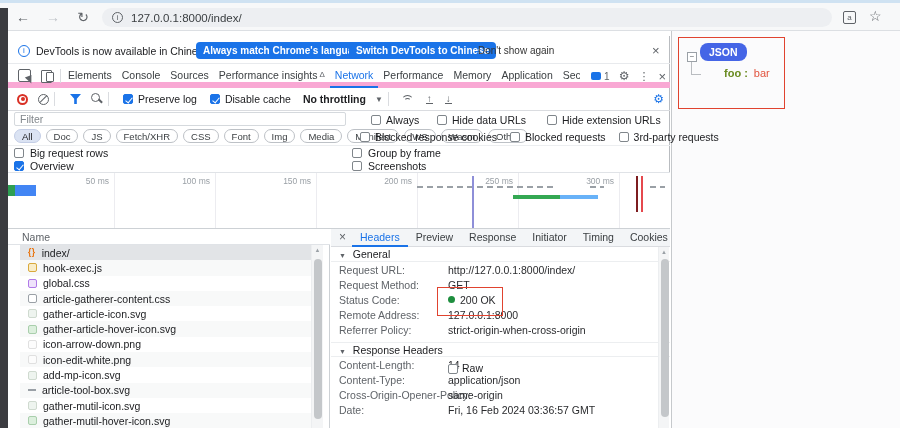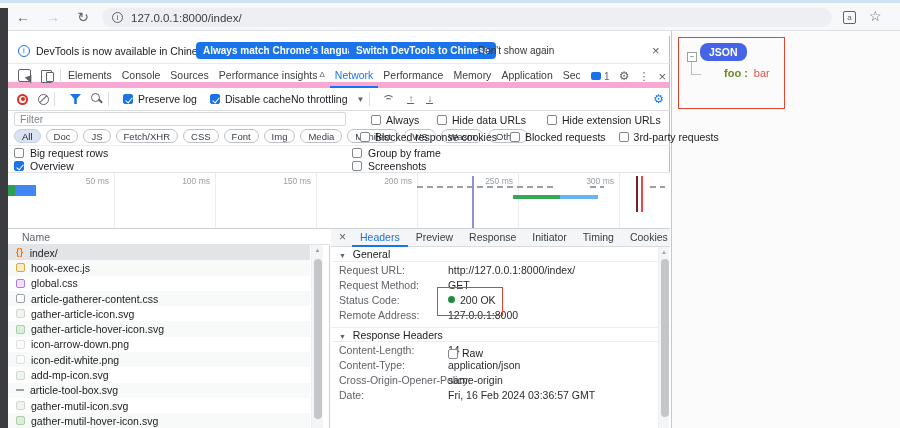--- a/index.html
+++ b/index.html
@@ -65,21 +65,21 @@
   .icon-funnel{width:11px;height:10px;background:#1a73e8;clip-path:polygon(0 0,100% 0,62% 48%,62% 100%,38% 100%,38% 48%);margin-left:10px;flex:none;}
   .icon-search{width:12px;height:12px;position:relative;margin-left:10px;flex:none;}
   .icon-search::before{content:"";position:absolute;left:0;top:0;width:7px;height:7px;border:1.4px solid #5f6368;border-radius:50%;}
   .icon-search::after{content:"";position:absolute;left:7px;top:7px;width:5px;height:1.6px;background:#5f6368;transform:rotate(45deg);}
   .cb{width:10px;height:10px;border:1px solid #80868b;border-radius:2px;background:#fff;display:inline-block;flex:none;position:relative;}
   .cb.on{background:#1a73e8;border-color:#1a73e8;}
   .cb.on::after{content:"";position:absolute;left:3px;top:0.5px;width:3px;height:6px;border:solid #fff;border-width:0 1.5px 1.5px 0;transform:rotate(40deg);}
   .tb-group{display:flex;align-items:center;gap:5px;white-space:nowrap;}
   .g-pl{margin-left:9px;}
   .g-dc{margin-left:13px;}
-  .g-th{margin-left:0;color:#202124;}
+  .g-th{margin-left:12px;color:#202124;font-weight:bold;}
   .dd-arrow{font-size:8px;color:#5f6368;margin-left:4px;}
   .icon-wifi{width:14px;height:10px;position:relative;margin-left:6px;flex:none;}
   .icon-wifi::before{content:"";position:absolute;left:1px;top:1px;width:11px;height:11px;border:1.5px solid transparent;border-top-color:#5f6368;border-radius:50%;}
   .icon-wifi::after{content:"";position:absolute;left:4px;top:4px;width:5px;height:5px;border:1.5px solid transparent;border-top-color:#5f6368;border-radius:50%;}
   .icon-updown{font-size:10px;color:#5f6368;border-bottom:1.5px solid #5f6368;line-height:9px;margin-left:12px;padding:0 1px;}
   .netbar-gear{position:absolute;right:6px;top:5px;font-size:12px;color:#1a73e8;}
 
   
   .filterrow{position:absolute;left:0;top:75px;width:662px;height:17px;}
   .filter-input{position:absolute;left:6px;top:1px;width:332px;height:14px;border:1px solid #d5d9dd;border-radius:2px;background:#fff;font-size:10.5px;color:#80868b;line-height:12px;padding-left:5px;}
@@ -128,21 +128,21 @@
   .d3{left:642px;width:15px;}
   .bar-green{position:absolute;left:505px;top:22px;width:47px;height:4px;background:#34a853;}
   .bar-blue{position:absolute;left:552px;top:22px;width:38px;height:4px;background:#68b2f8;}
   .load-dark{position:absolute;left:628px;top:3px;width:2px;height:36px;background:#7d1d20;}
   .load-red{position:absolute;left:633px;top:3px;width:2px;height:36px;background:#e5484d;}
 
   
   .table{position:absolute;left:0;top:193px;width:662px;height:199px;}
   .namepane{position:absolute;left:0;top:0;width:322px;height:199px;border-right:1px solid #cdd1d5;}
   .name-header{position:absolute;left:0;top:0;width:322px;height:16px;border-bottom:1px solid #e0e3e7;font-size:10.5px;color:#5f6368;line-height:16px;padding-left:14px;background:#fff;}
-  .req-rows{position:absolute;left:0;top:16px;width:302px;height:183px;overflow:hidden;}
+  .req-rows{position:absolute;left:12px;top:16px;width:302px;height:183px;overflow:hidden;}
   .req-row{height:15.3px;display:flex;align-items:center;padding-left:8px;font-size:10.5px;color:#202124;white-space:nowrap;}
   .req-row:nth-of-type(even){background:#f8f9f9;}
   .req-row[data-selected="true"]{background:#e2e4e7;}
   .req-icon{width:9px;height:9px;border-radius:2px;margin-right:6px;flex:none;font-style:normal;}
   .req-icon[data-icon="doc-orange"]{border:none;width:auto;height:auto;color:#e8710a;font-weight:700;font-size:8.5px;line-height:9px;}
   .req-icon[data-icon="doc-orange"]::after{content:"{}";letter-spacing:0.5px;}
   .req-icon[data-icon="js"]{background:#f9edc8;border:1px solid #d9a93c;}
   .req-icon[data-icon="css"]{background:#efe3fb;border:1px solid #b07ae8;}
   .req-icon[data-icon="doc"]{background:#fff;border:1px solid #9aa0a6;}
   .req-icon[data-icon="img"]{background:#eef4ef;border:1px solid #cfdacf;}
@@ -534,20 +534,25 @@
                 <span class="kv-dot" data-dot="true"></span>
                 <span class="kv-val">200 OK</span>
               </div>
 
               <div class="kv">
                 <span class="kv-key">Remote Address:</span>
 
                 <span class="kv-val">127.0.0.1:8000</span>
               </div>
 
+              <div class="kv">
+                <span class="kv-key">Referrer Policy:</span>
+
+                <span class="kv-val">strict-origin-when-cross-origin</span>
+              </div>
             </div>
           <div class="sec-head sec2">
             <span class="tri">▼</span>
             <span>Response Headers</span>
             <span class="raw-group">
               <span class="cb"></span>
               <span>Raw</span>
             </span>
           </div>
           <div>

